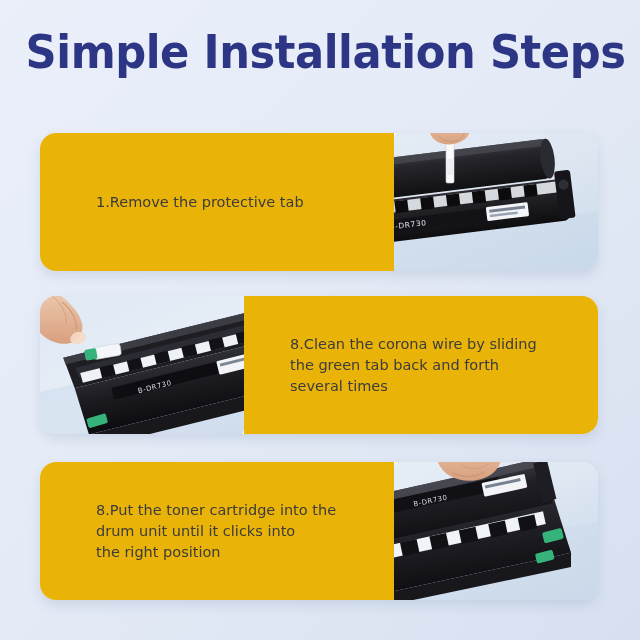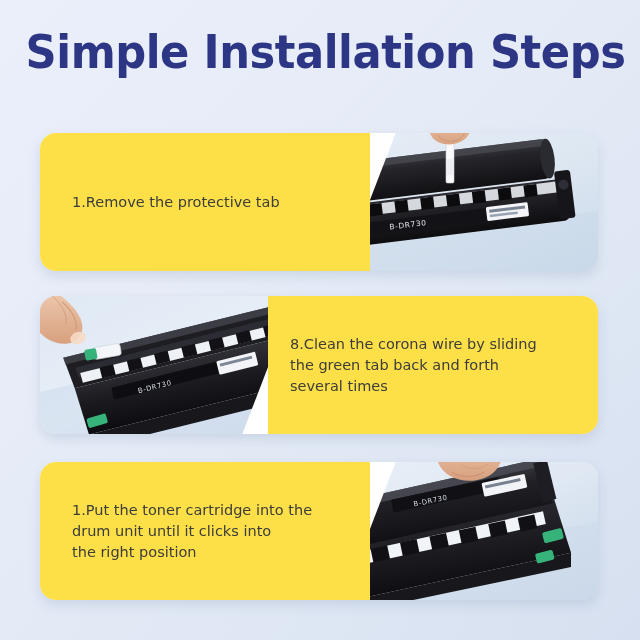--- a/index.html
+++ b/index.html
@@ -43,24 +43,25 @@
   }
   #card-1 { left: 40px;  top: 133px; width: 558px; height: 138px; }
   #card-2 { left: 40px;  top: 296px; width: 558px; height: 138px; }
   #card-3 { left: 40px;  top: 462px; width: 558px; height: 138px; }
 
   
   .text-panel {
     position: absolute;
     top: 0;
     height: 100%;
-    background: #fde047;
+    background: #eab308;
     z-index: 3;
     display: flex;
     align-items: center;
+    padding-left: 24px;
   }
   .photo-panel {
     position: absolute;
     top: 0;
     height: 100%;
     z-index: 1;
     overflow: hidden;
     background: linear-gradient(160deg, #e4ecf5 0%, #dde7f3 45%, #cfdced 100%);
   }
 
@@ -339,17 +340,17 @@
         <path d="M154 10 C162 16 176 16 186 10" fill="none" stroke="#c68d6d" stroke-width="1.1" opacity="0.7"></path>
         <path d="M162 2 C170 8 182 8 190 2" fill="none" stroke="#c68d6d" stroke-width="0.9" opacity="0.5"></path>
         <path d="M170 -6 L186 -6" stroke="#c68d6d" stroke-width="0.9" opacity="0.5"></path>
       </g>
     </svg>
   </div>
 
   <div class="wedge"></div>
 
   <div class="text-panel">
-    <div class="step-text">1.Put the toner cartridge into the
+    <div class="step-text">8.Put the toner cartridge into the
 drum unit until it clicks into
 the right position</div>
   </div>
 </div>
 
 </body></html>

